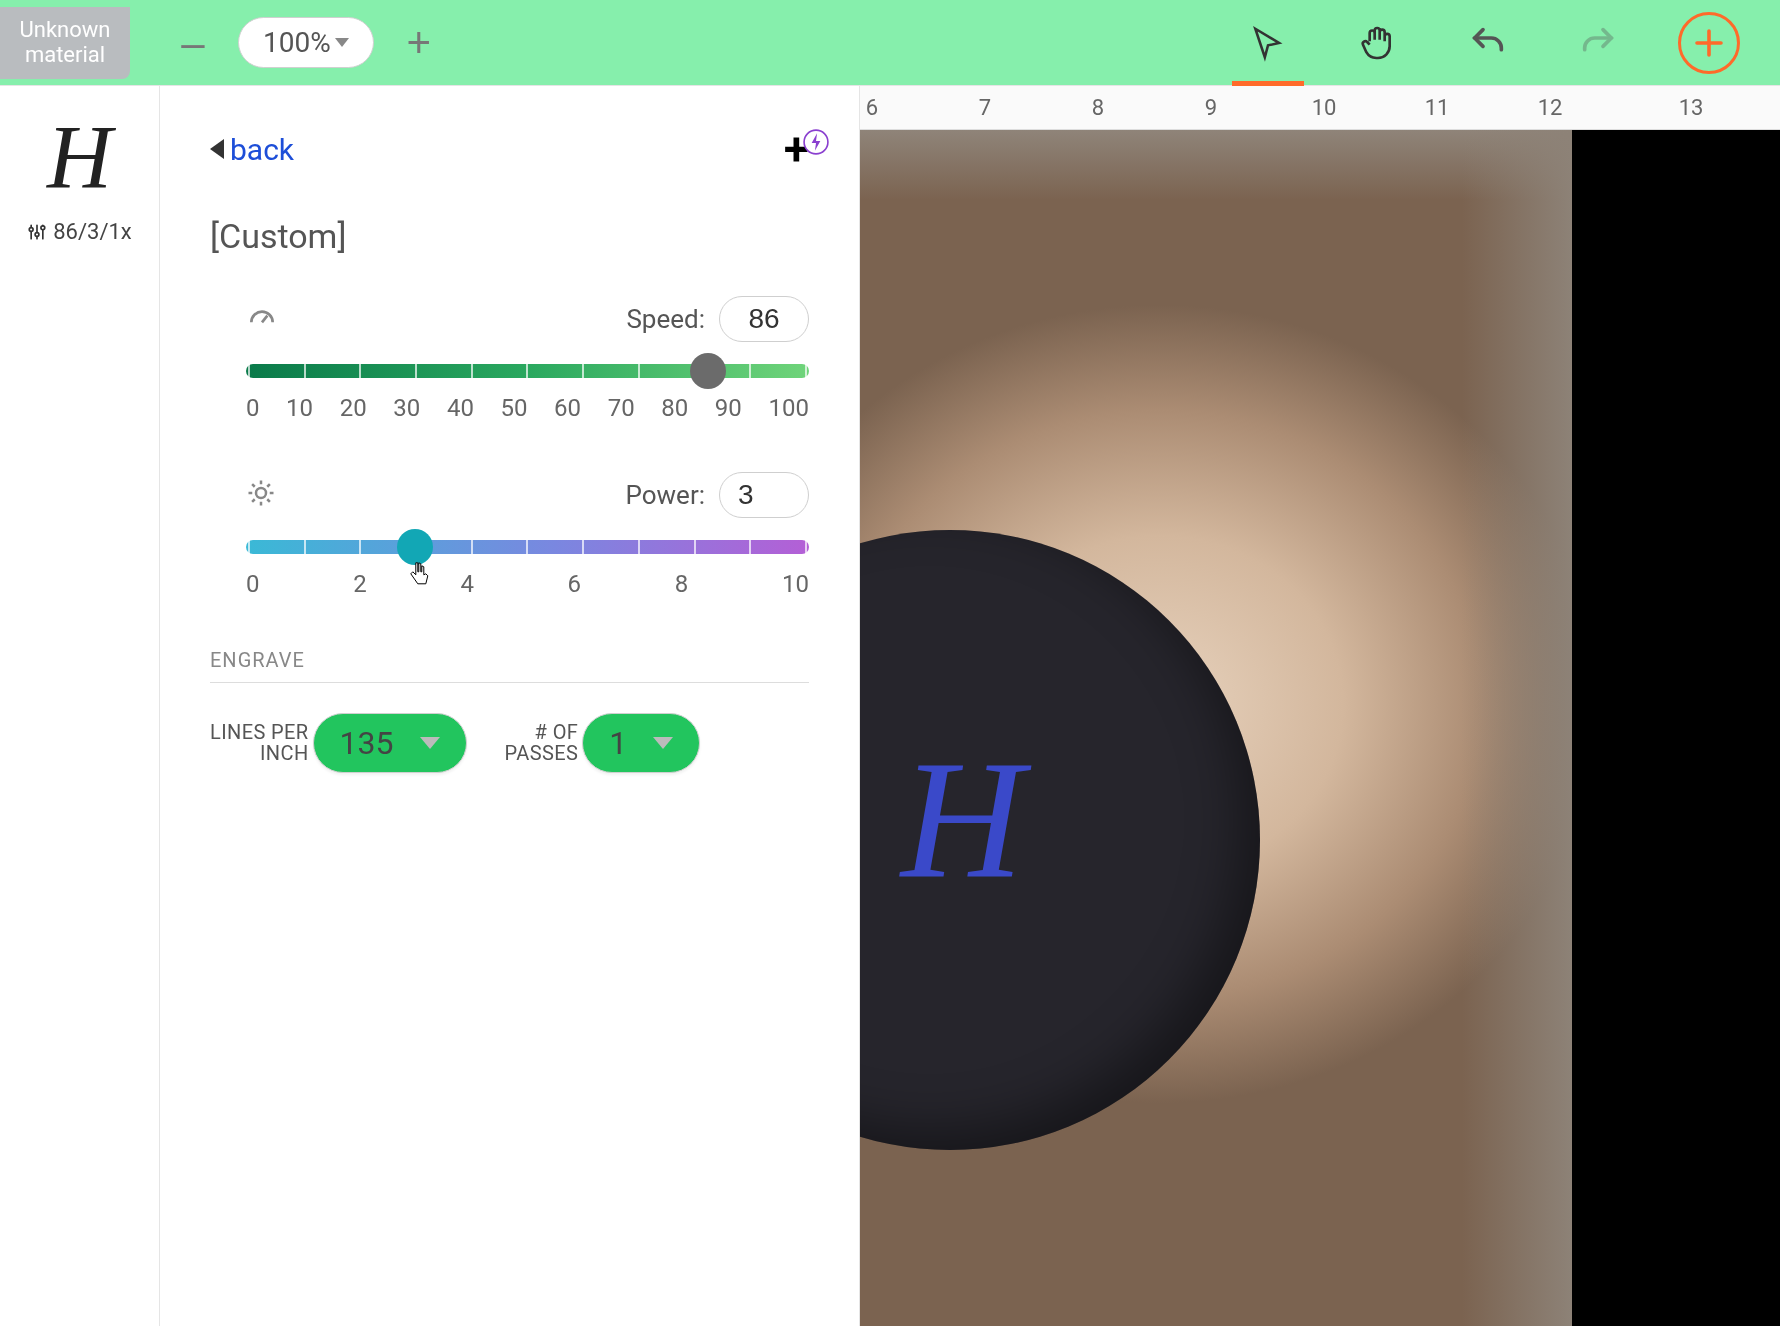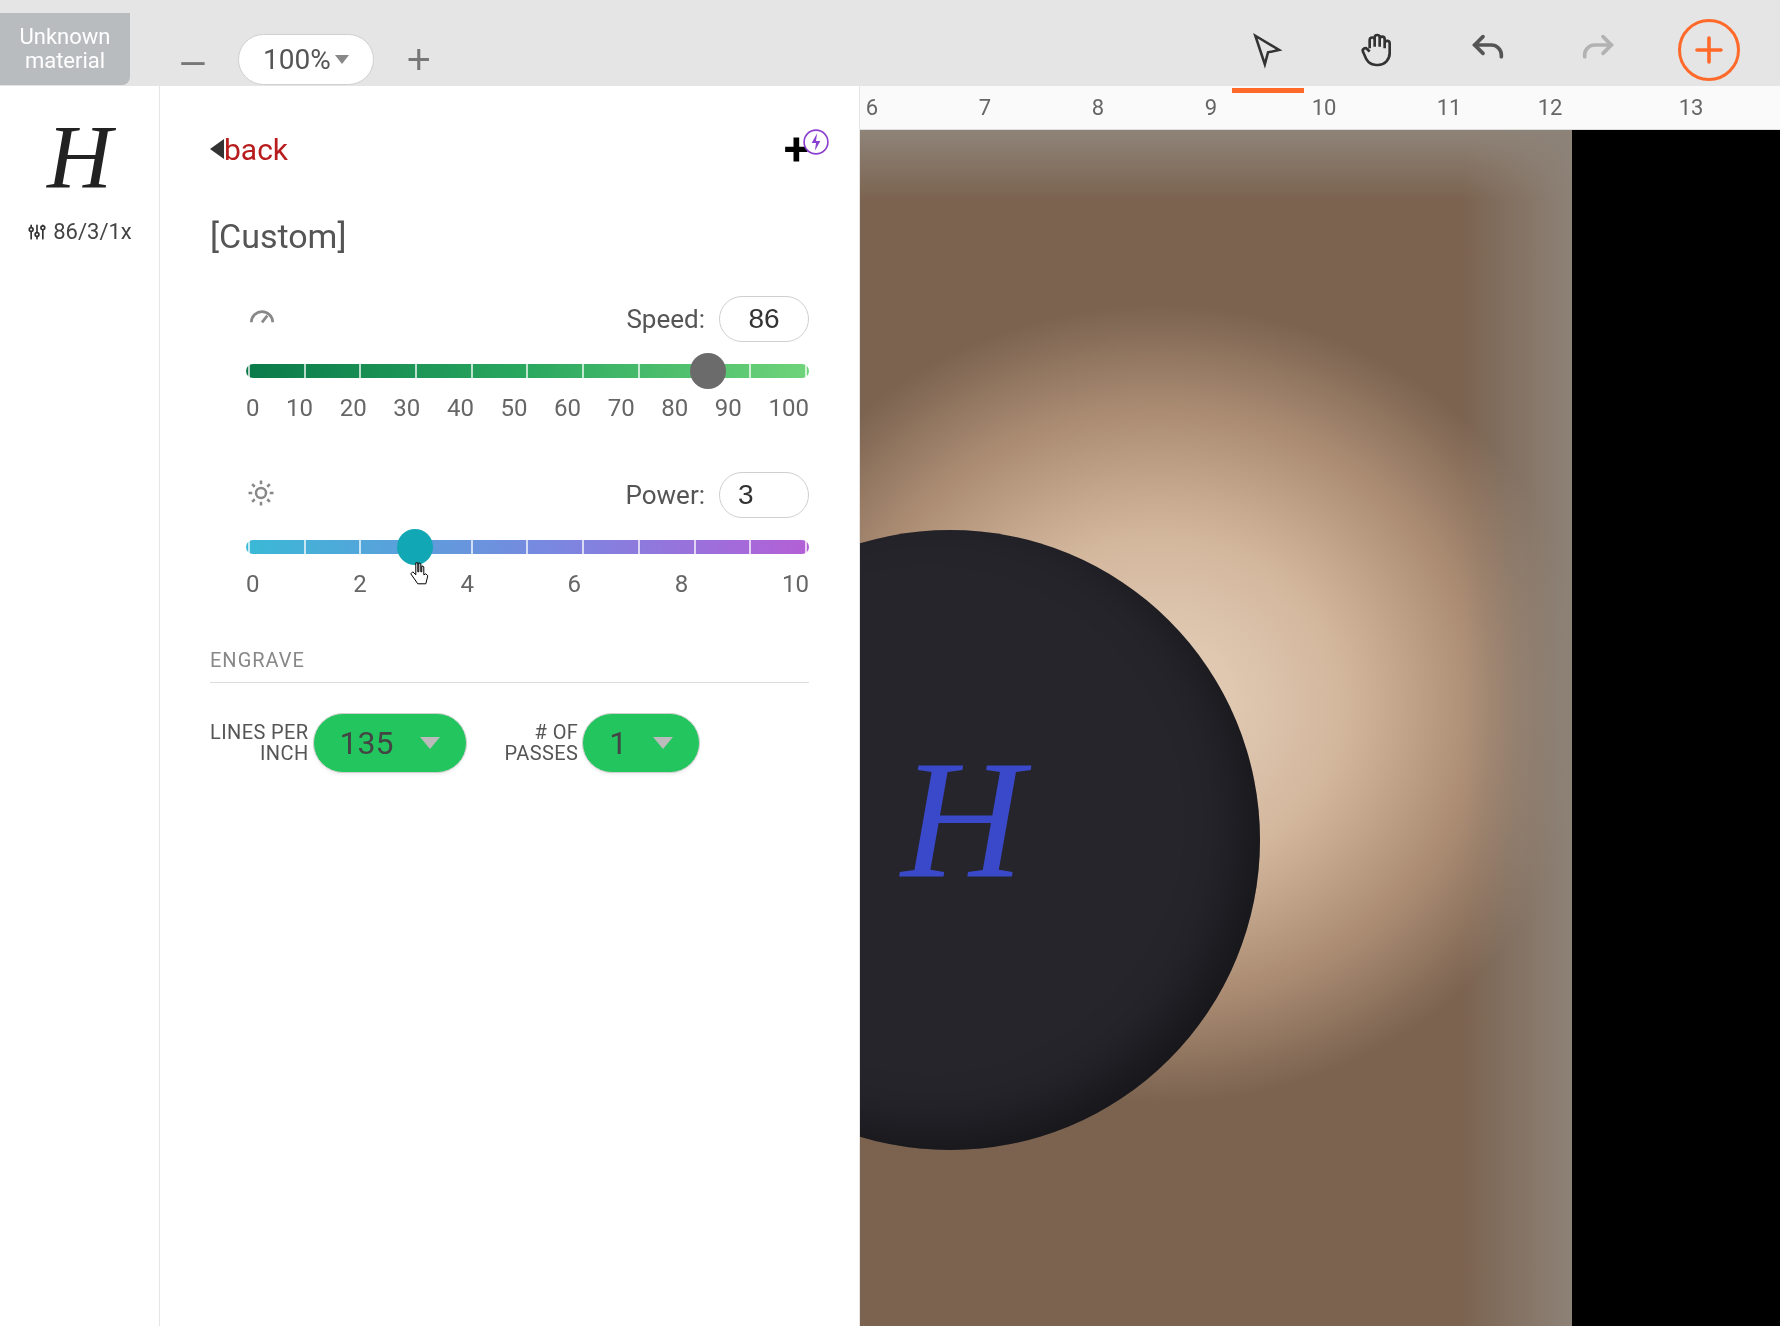--- a/index.html
+++ b/index.html
@@ -10,23 +10,23 @@
     height: 1326px;
     overflow: hidden;
     position: relative;
   }
   
   .topbar {
     position: absolute;
     top: 0; left: 0; right: 0;
     height: 86px;
     display: flex;
-    align-items: flex-end;
+    align-items: center;
     border-bottom: 1px solid #e5e5e5;
-    background: #e5e5e5;
+    background: #86efac;
     z-index: 3;
   }
   .material-pill {
     background: #b9bcbf;
     color: #fff;
     font-size: 22px;
     line-height: 1.1;
     text-align: center;
     padding: 8px 14px;
     border-radius: 0 0 8px 0;
@@ -69,21 +69,21 @@
   .sliders-ico svg{display:block;}
   
   .settings-panel {
     position:absolute;
     top:86px; left:160px; width:700px; bottom:0;
     background:#fff; border-right:1px solid #e5e5e5;
     padding: 36px 50px;
     z-index:2;
   }
   .panel-header { display:flex; align-items:center; justify-content:space-between; margin-bottom:40px;}
-  .back-btn { display:flex; align-items:center; gap:0; font-size:30px; color:#b91c1c; cursor:pointer;}
+  .back-btn { display:flex; align-items:center; gap:6px; font-size:30px; color:#1d4ed8; cursor:pointer;}
   .chev-left { width:0;height:0;border-top:10px solid transparent;border-bottom:10px solid transparent;border-right:14px solid #333;}
   .bolt-add { position:relative; font-size:46px; font-weight:600; color:#000;}
   .bolt-add .bolt{position:absolute;top:-10px;right:-20px;width:26px;height:26px;border-radius:50%;background:#fff;}
   .preset-name { font-size:34px; color:#555; margin-bottom:40px;}
   .slider-block { margin-bottom:50px;margin-left:36px;}
   .slider-row { display:flex; align-items:center; justify-content:space-between; margin-bottom:22px;}
   .slider-row .lbl { font-size:26px; color:#555;}
   .val-pill { border:1px solid #cfcfcf; border-radius:24px; padding:6px 22px; font-size:28px; color:#333; min-width:80px; text-align:center; background:#fff;}
   .slider-row .right { display:flex; align-items:center; gap:14px;}
   .icon-gray { color:#888;}
@@ -340,21 +340,21 @@
   </div>
 </div>
 
 <div class="canvas-area">
   <div class="ruler-h" id="ruler-h">
       <span class="num" style="left: 12px;">6</span>
       <span class="num" style="left: 125px;">7</span>
       <span class="num" style="left: 238px;">8</span>
       <span class="num" style="left: 351px;">9</span>
       <span class="num" style="left: 464px;">10</span>
-      <span class="num" style="left: 589px;">11</span>
+      <span class="num" style="left: 577px;">11</span>
       <span class="num" style="left: 690px;">12</span>
       <span class="num" style="left: 831px;">13</span>
     </div>
   <div class="camera">
     <div class="edge-top"></div>
     <div class="edge-right"></div>
     <div class="coaster">
       <div class="engrave-letter">H</div>
     </div>
   </div>

